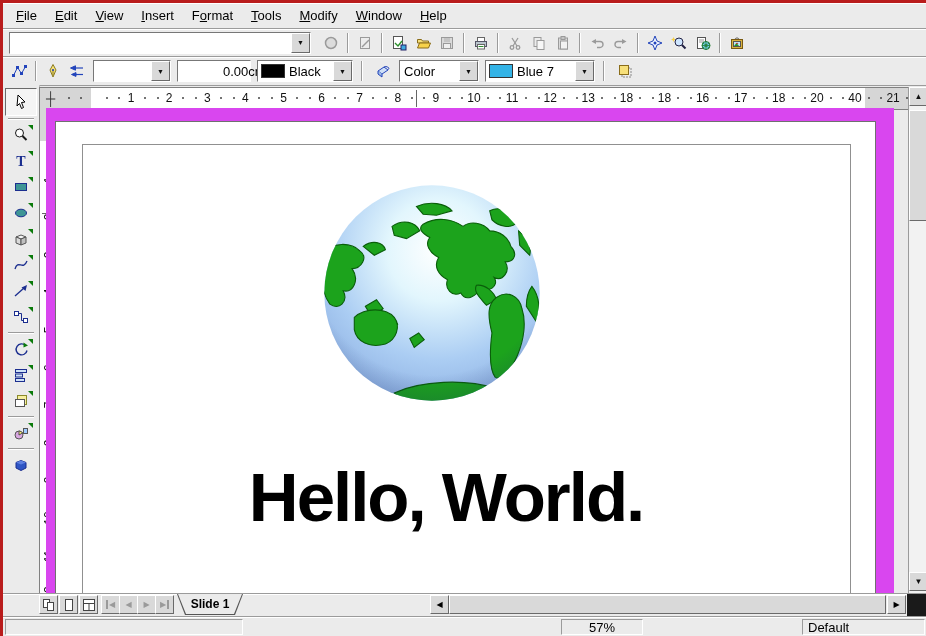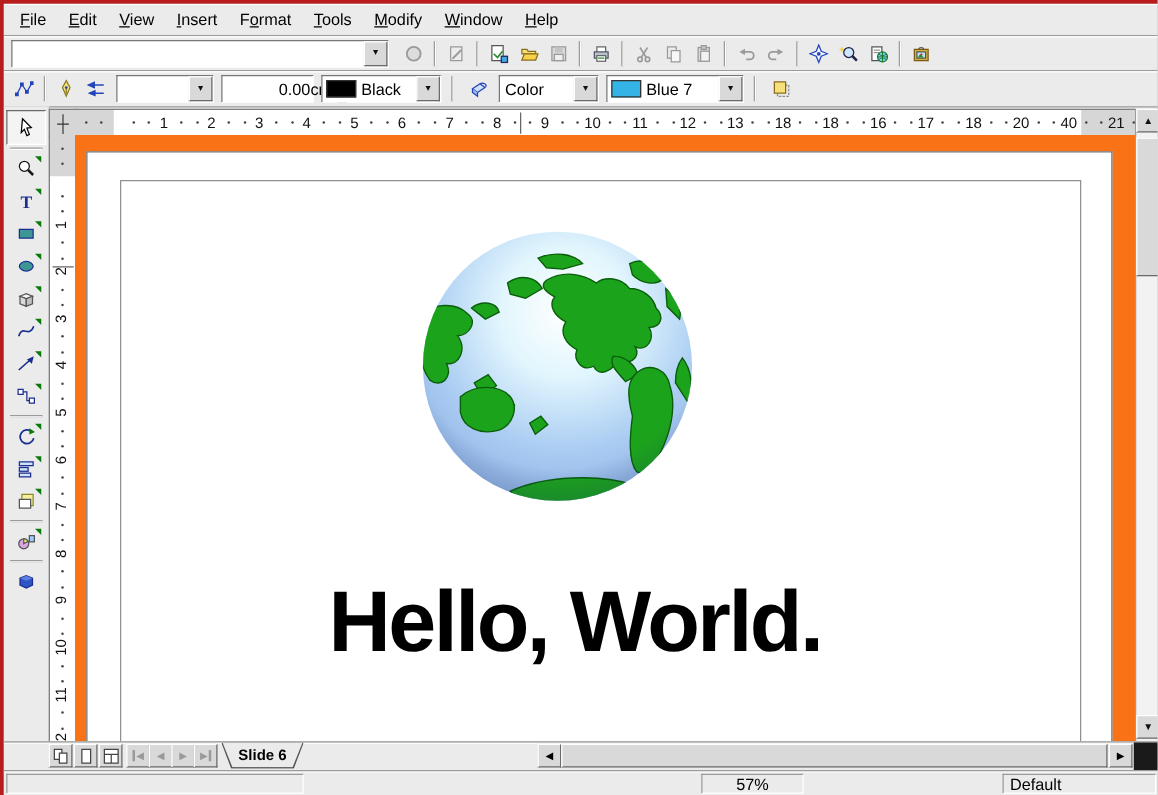--- a/index.html
+++ b/index.html
@@ -38,21 +38,21 @@
           display:flex;align-items:center;justify-content:center;color:#333;font-size:13px;}
   #hruler{top:84px;left:57px;width:848px;height:21px;background:#d6d6d6;border-top:1px solid #808080;border-bottom:1px solid #808080;overflow:hidden;}
   #hruler .white{position:absolute;left:31px;top:0;width:774px;height:21px;background:#fff;}
   #vruler{top:105px;left:36px;width:21px;height:485px;background:#d6d6d6;border-left:1px solid #808080;border-right:1px solid #808080;overflow:hidden;}
   #vruler .white{position:absolute;top:33px;left:0;width:21px;height:452px;background:#fff;}
   .rnum{position:absolute;top:3px;font-size:12px;color:#111;width:14px;text-align:center;}
   .rnum.v{left:2px;top:auto;transform:rotate(-90deg);}
   .rdot{position:absolute;width:2px;height:2px;background:#444;border-radius:50%;}
   .rind-h{position:absolute;left:356px;top:2px;bottom:2px;width:1px;background:#666;}
   .rind-v{position:absolute;top:105px;left:2px;right:2px;height:1px;background:#666;}
-  #canvas{top:105px;left:57px;width:848px;height:485px;background:#f97316;overflow:hidden;}
+  #canvas{top:105px;left:43px;width:848px;height:485px;background:#d946ef;overflow:hidden;}
   #page{position:absolute;left:9px;top:13px;width:819px;height:480px;background:#fff;border:1px solid #707070;}
   #marginbox{position:absolute;left:26px;top:22px;width:767px;height:470px;border:1px solid #909090;}
   #globe{position:absolute;left:265px;top:60px;width:222px;height:222px;}
   #slide-title{position:absolute;left:80px;top:340px;width:620px;text-align:center;
      font-size:69px;font-weight:bold;letter-spacing:-2px;color:#000;line-height:1.05;
      font-family:"Liberation Sans",sans-serif;}
   
   #vscroll{top:84px;left:905px;width:19px;height:506px;background:#f2f2f2;border-left:1px solid #9b9b9b;}
   .sbtn{position:absolute;width:19px;height:19px;background:#d9d9d9;border:1px solid;border-color:#fff #6a6a6a #6a6a6a #fff;
         display:flex;align-items:center;justify-content:center;font-size:8px;color:#111;box-sizing:border-box;}
@@ -586,21 +586,21 @@
     <span class="bbtn nav" style="left:116px;">
         <span>◀</span>
       </span>
     <span class="bbtn nav" style="left:134px;">
         <span>▶</span>
       </span>
     <span class="bbtn nav" style="left:152px;">
         <span class="navbarR">▶</span>
       </span>
     <div id="slidetab-outer" style="left:174px;">
-      <div id="slidetab">Slide 6</div>
+      <div id="slidetab">Slide 1</div>
     </div>
     <span class="bbtn" style="left:427px;">
         <span>◀</span>
       </span>
     <div id="hthumb"></div>
     <span class="bbtn" style="left:884px;">
         <span>▶</span>
       </span>
     <div id="hcorner"></div>
   </div>

